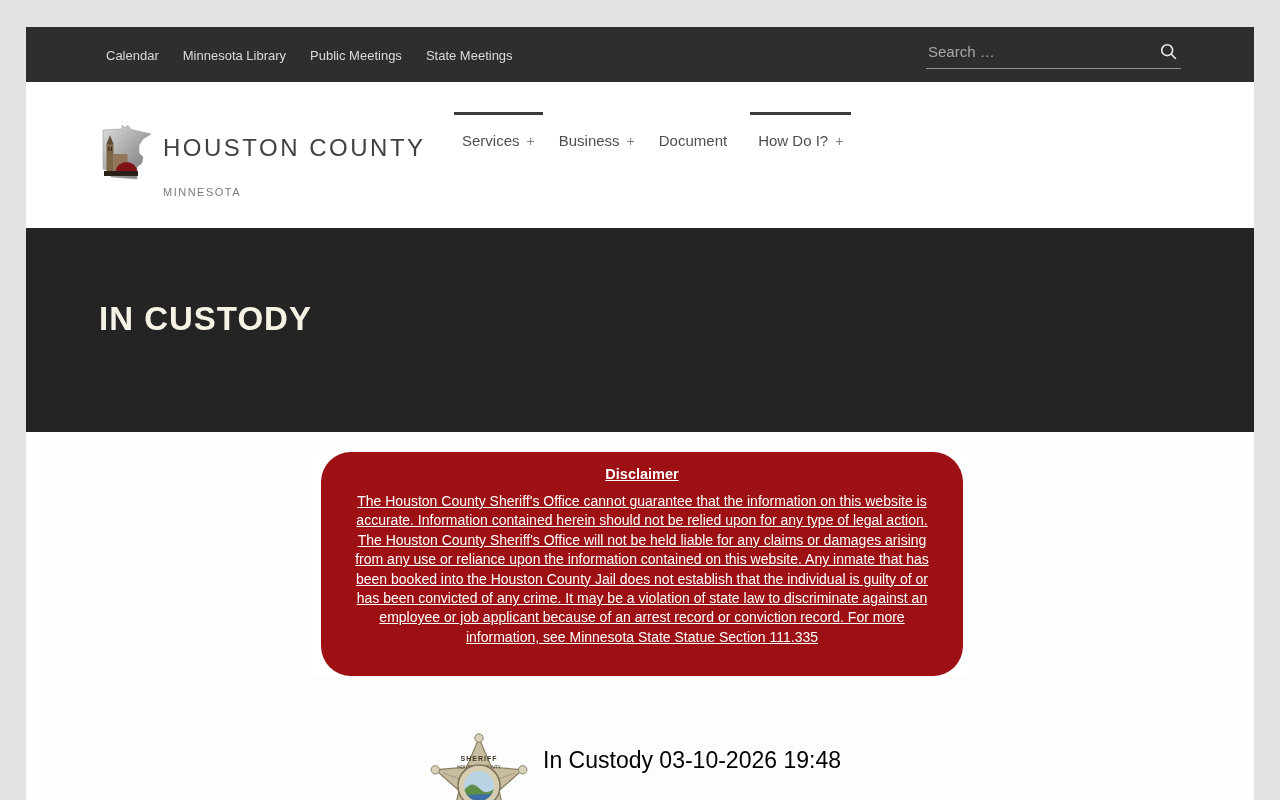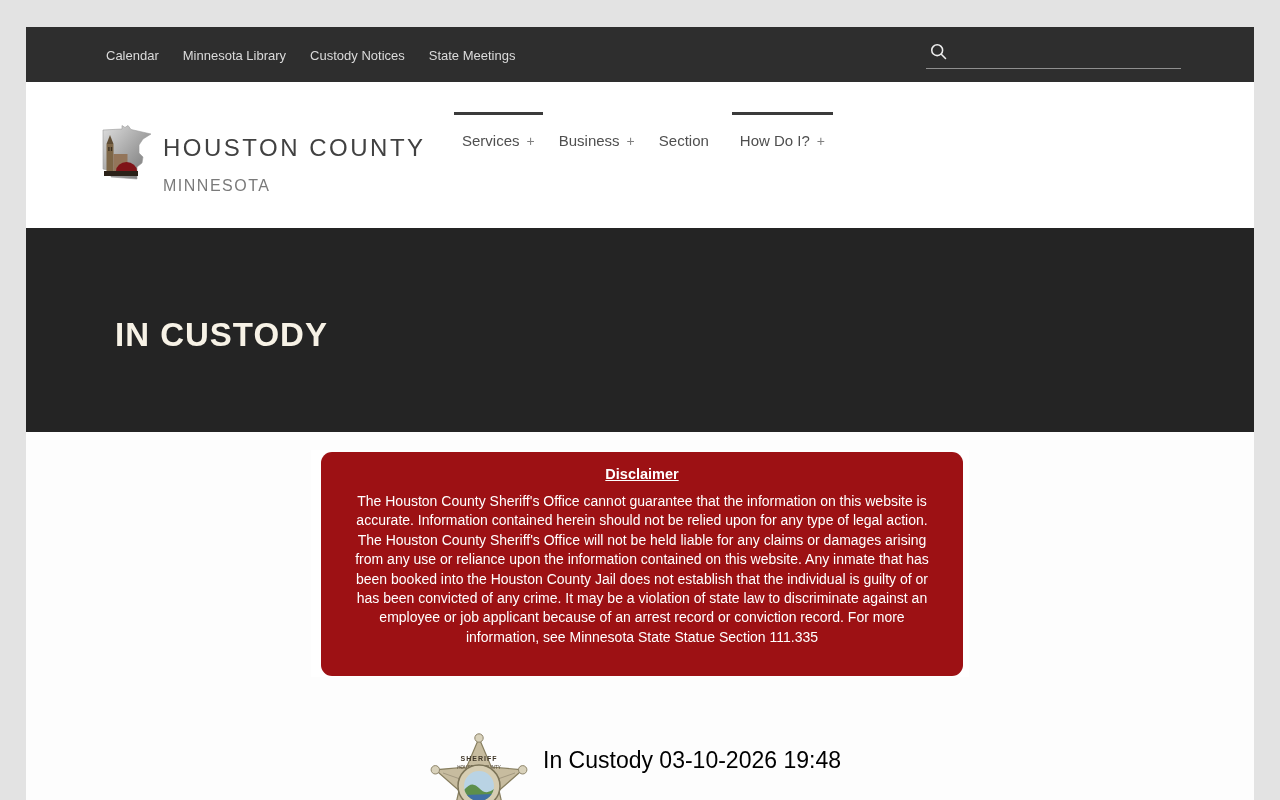--- a/index.html
+++ b/index.html
@@ -20,57 +20,58 @@
   .search-input { flex:1; background:transparent; border:none; outline:none; color:#cccccc; font-size:15px; font-family:inherit; }
   .search-input::placeholder { color:#a7a7a7; }
   .search-btn { background:none; border:none; padding:0 2px; cursor:pointer; line-height:0; }
 
   
   .masthead { position:relative; height:146px; background:#ffffff; }
   .branding { position:absolute; left:73px; top:42px; display:flex; }
   .logo { width:54px; height:60px; }
   .title-stack { margin-left:10px; padding-top:10px; }
   .site-title { font-size:24px; letter-spacing:2.5px; color:#414141; }
-  .site-subtitle { margin-top:15px; font-size:16px; letter-spacing:1.5px; color:#7a7a7a; }
+  .site-subtitle { margin-top:24px; font-size:11px; letter-spacing:1.5px; color:#7a7a7a; }
 
   .main-nav { position:absolute; left:424px; top:30px; }
   .main-nav ul { list-style:none; display:flex; margin:0; padding:0; }
   .main-nav li { margin:0 4px; padding:17px 8px 0; border-top:3px solid transparent; }
   .main-nav li.active { border-top-color:#3b3b3b; }
   .main-nav a { color:#4f4f4f; text-decoration:none; font-size:15px; white-space:nowrap; }
   .nav-plus { color:#808080; margin-left:7px; font-size:14px; }
 
   
   .hero { height:204px; background:#242424; position:relative; }
-  .hero h1 { position:absolute; left:73px; top:72px; margin:16px; font-size:33px; font-weight:800; letter-spacing:1px; color:#f7f2e6; }
+  .hero h1 { position:absolute; left:73px; top:72px; margin:0; font-size:33px; font-weight:800; letter-spacing:1px; color:#f7f2e6; }
 
   
   .content { position:relative; height:368px; background:#fdfdfd; }
 
   .disclaimer-frame { position:absolute; left:285px; top:18px; width:658px; height:227px; background:#ffffff; }
-  .disclaimer-box { margin:2px 6px 1px 10px; height:224px; border-radius:11px; background:#9d1114; color:#ffffff; text-align:center; padding:13px 28px 0; }
+  .disclaimer-box { margin:2px 6px 1px 10px; height:224px; border-radius:30px; background:#9d1114; color:#ffffff; text-align:center; padding:13px 28px 0; }
   .disclaimer-title { display:inline-block; font-size:14.5px; font-weight:600; text-decoration:underline; margin-bottom:10px; }
-  .disclaimer-body { margin:0; font-size:14px; line-height:19.4px; }
+  .disclaimer-body { margin:0; font-size:14px; line-height:19.4px;text-decoration:underline; }
 
   .badge { position:absolute; left:403px; top:296px; width:100px; height:108px; }
   .jail-text { position:absolute; left:396px; top:314px; width:540px; text-align:center; font-size:23px; line-height:29.5px; color:#000; }
 </style>
 </head>
 <body>
 
 <div class="card">
 
   <div class="topbar">
     <ul class="topbar-links">
       <li><a href="#">Calendar</a></li>
       <li><a href="#">Minnesota Library</a></li>
-      <li><a href="#">Custody Notices</a></li>
+      <li><a href="#">Public Meetings</a></li>
       <li><a href="#">State Meetings</a></li>
     </ul>
     <div class="search-wrap">
+      <input class="search-input" type="text" placeholder="Search …" style="">
       <button class="search-btn">
         <span>
           <svg width="21" height="21" viewBox="0 0 24 24">
             <circle cx="10.5" cy="10.5" r="6.2" fill="none" stroke="#ededed" stroke-width="1.8"></circle>
             <line x1="15.2" y1="15.2" x2="20" y2="20" stroke="#ededed" stroke-width="1.8" stroke-linecap="round"></line>
           </svg>
         </span>
       </button>
     </div>
   </div>
@@ -103,21 +104,21 @@
 
     <nav class="main-nav">
       <ul>
         <li class="active">
           <a href="#"><span>Services</span><span class="nav-plus">+</span></a>
         </li>
         <li>
           <a href="#"><span>Business</span><span class="nav-plus">+</span></a>
         </li>
         <li>
-          <a href="#"><span>Section</span><span class="nav-plus"></span></a>
+          <a href="#"><span>Document</span><span class="nav-plus"></span></a>
         </li>
         <li class="active">
           <a href="#"><span>How Do I?</span><span class="nav-plus">+</span></a>
         </li>
       </ul>
     </nav>
   </div>
 
   <div class="hero">
     <h1>IN CUSTODY</h1>

